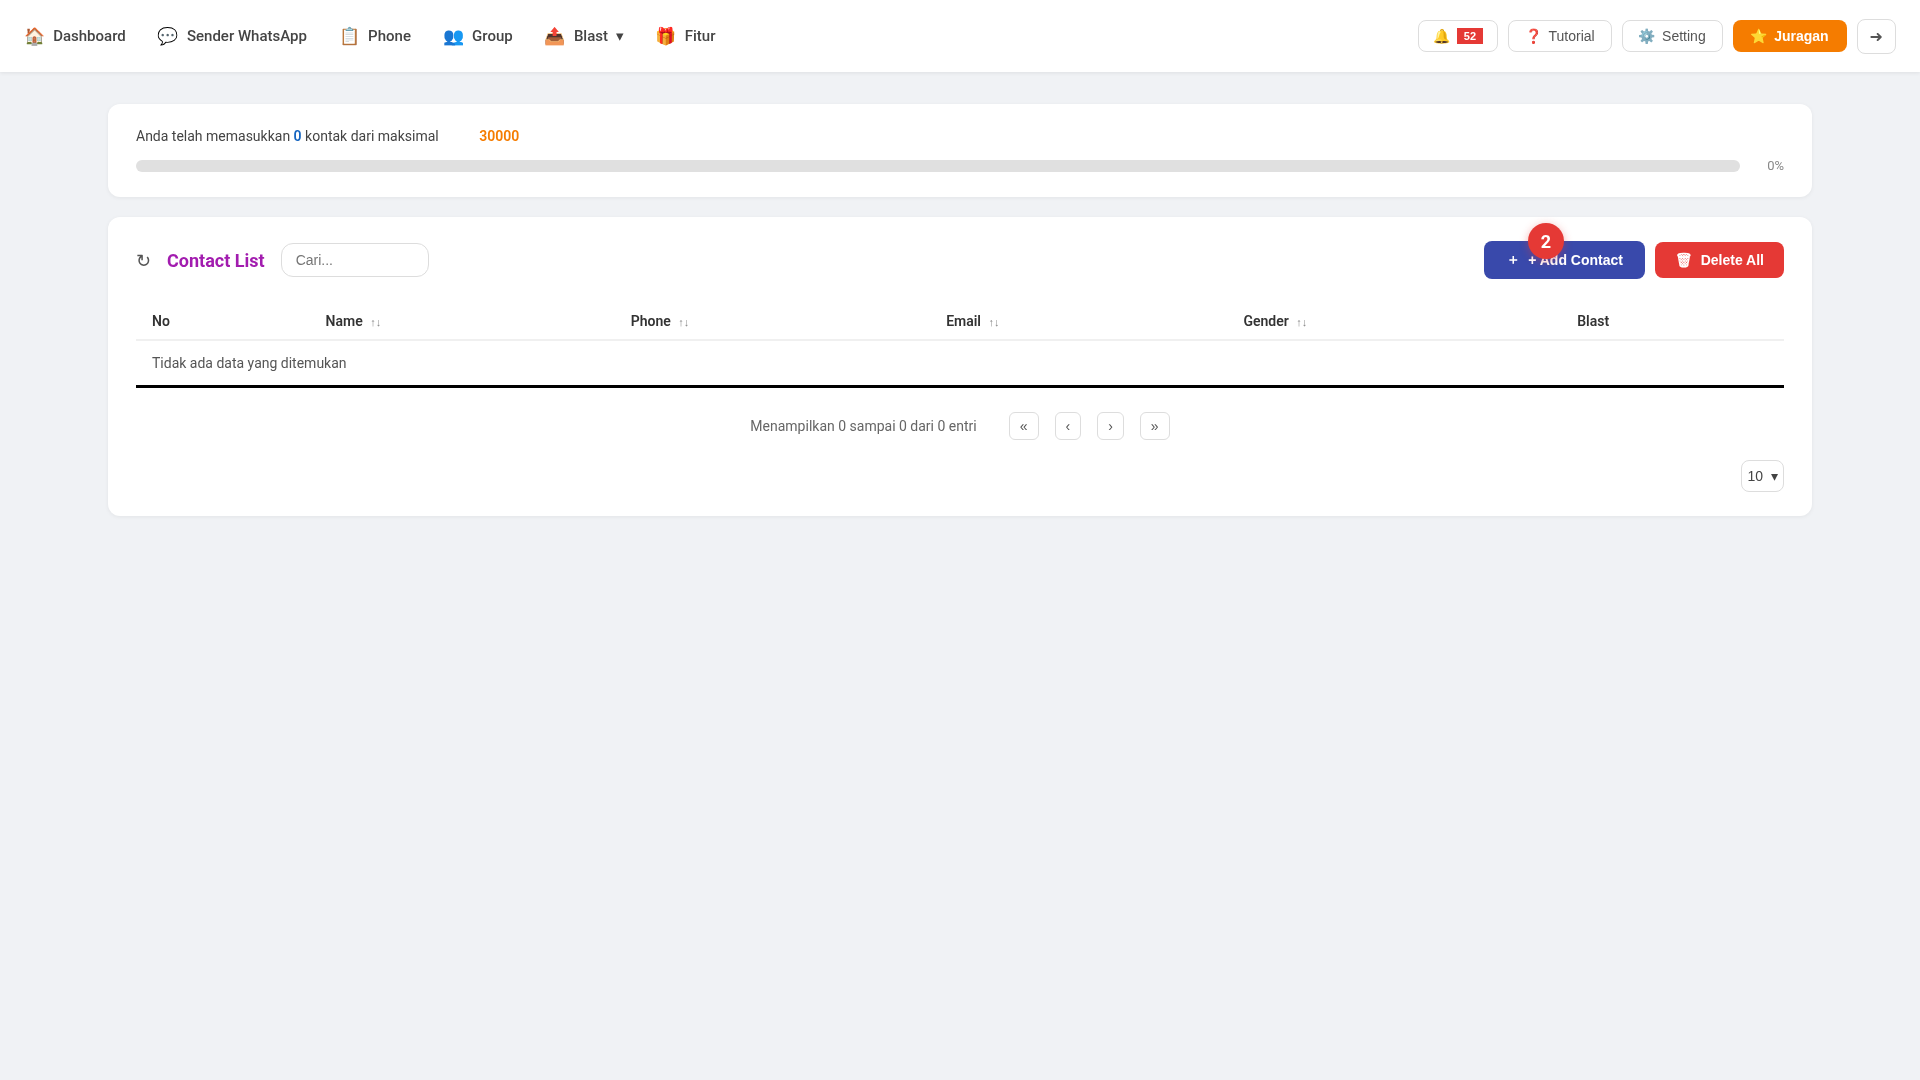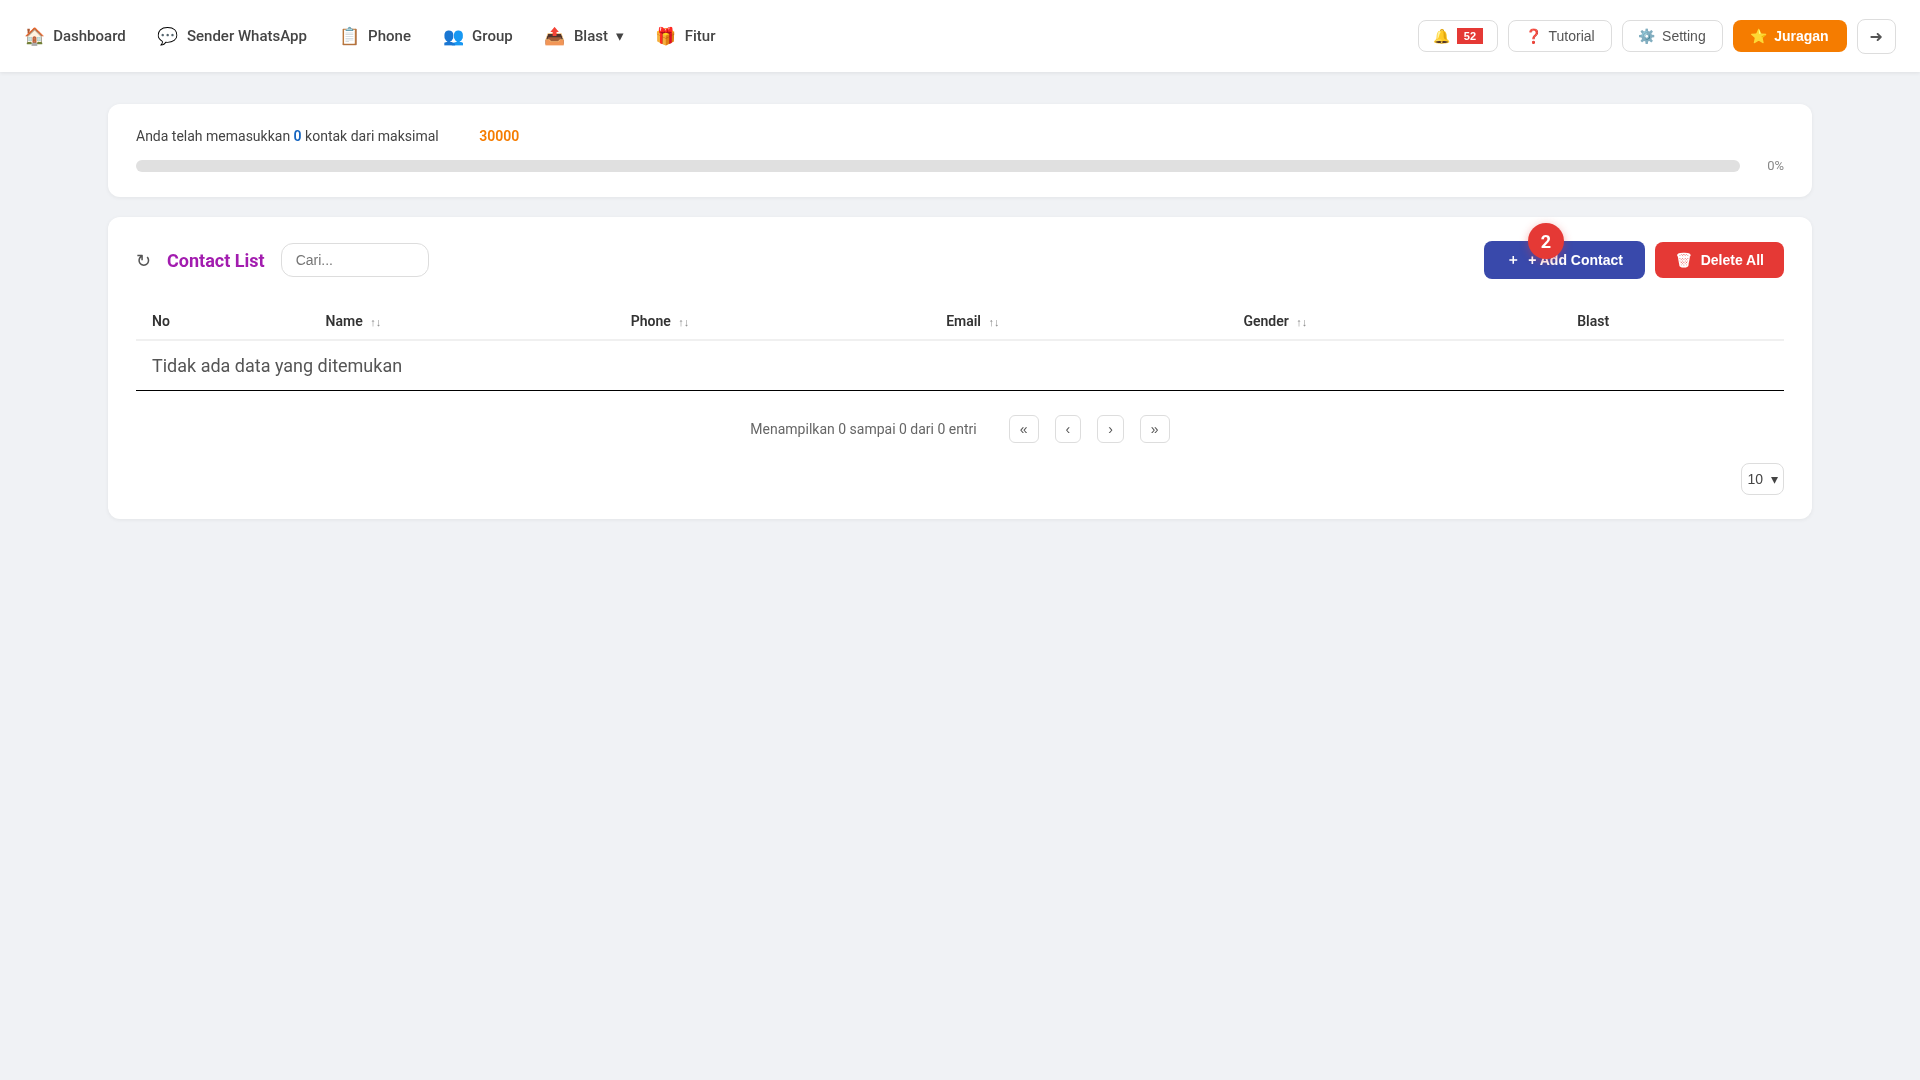--- a/index.html
+++ b/index.html
@@ -239,23 +239,23 @@
       text-align: left;
       padding: 10px 16px;
       font-size: 14px;
       font-weight: 600;
       color: #333;
       border-bottom: 2px solid #f0f0f0;
     }
     .sort-icon { font-size: 11px; color: #888; margin-left: 4px; }
     .contact-table tbody tr td {
       padding: 14px 16px;
-      font-size: 18px;
-      color: #555;
-      border-bottom: 1px solid #000000;
+      font-size: 14px;
+      color: #555;
+      border-bottom: 3px solid #000000;
     }
     .no-data {
       font-size: 14px;
       color: #555;
       padding: 16px 16px;
     }
 
     
     .pagination-row {
       display: flex;

